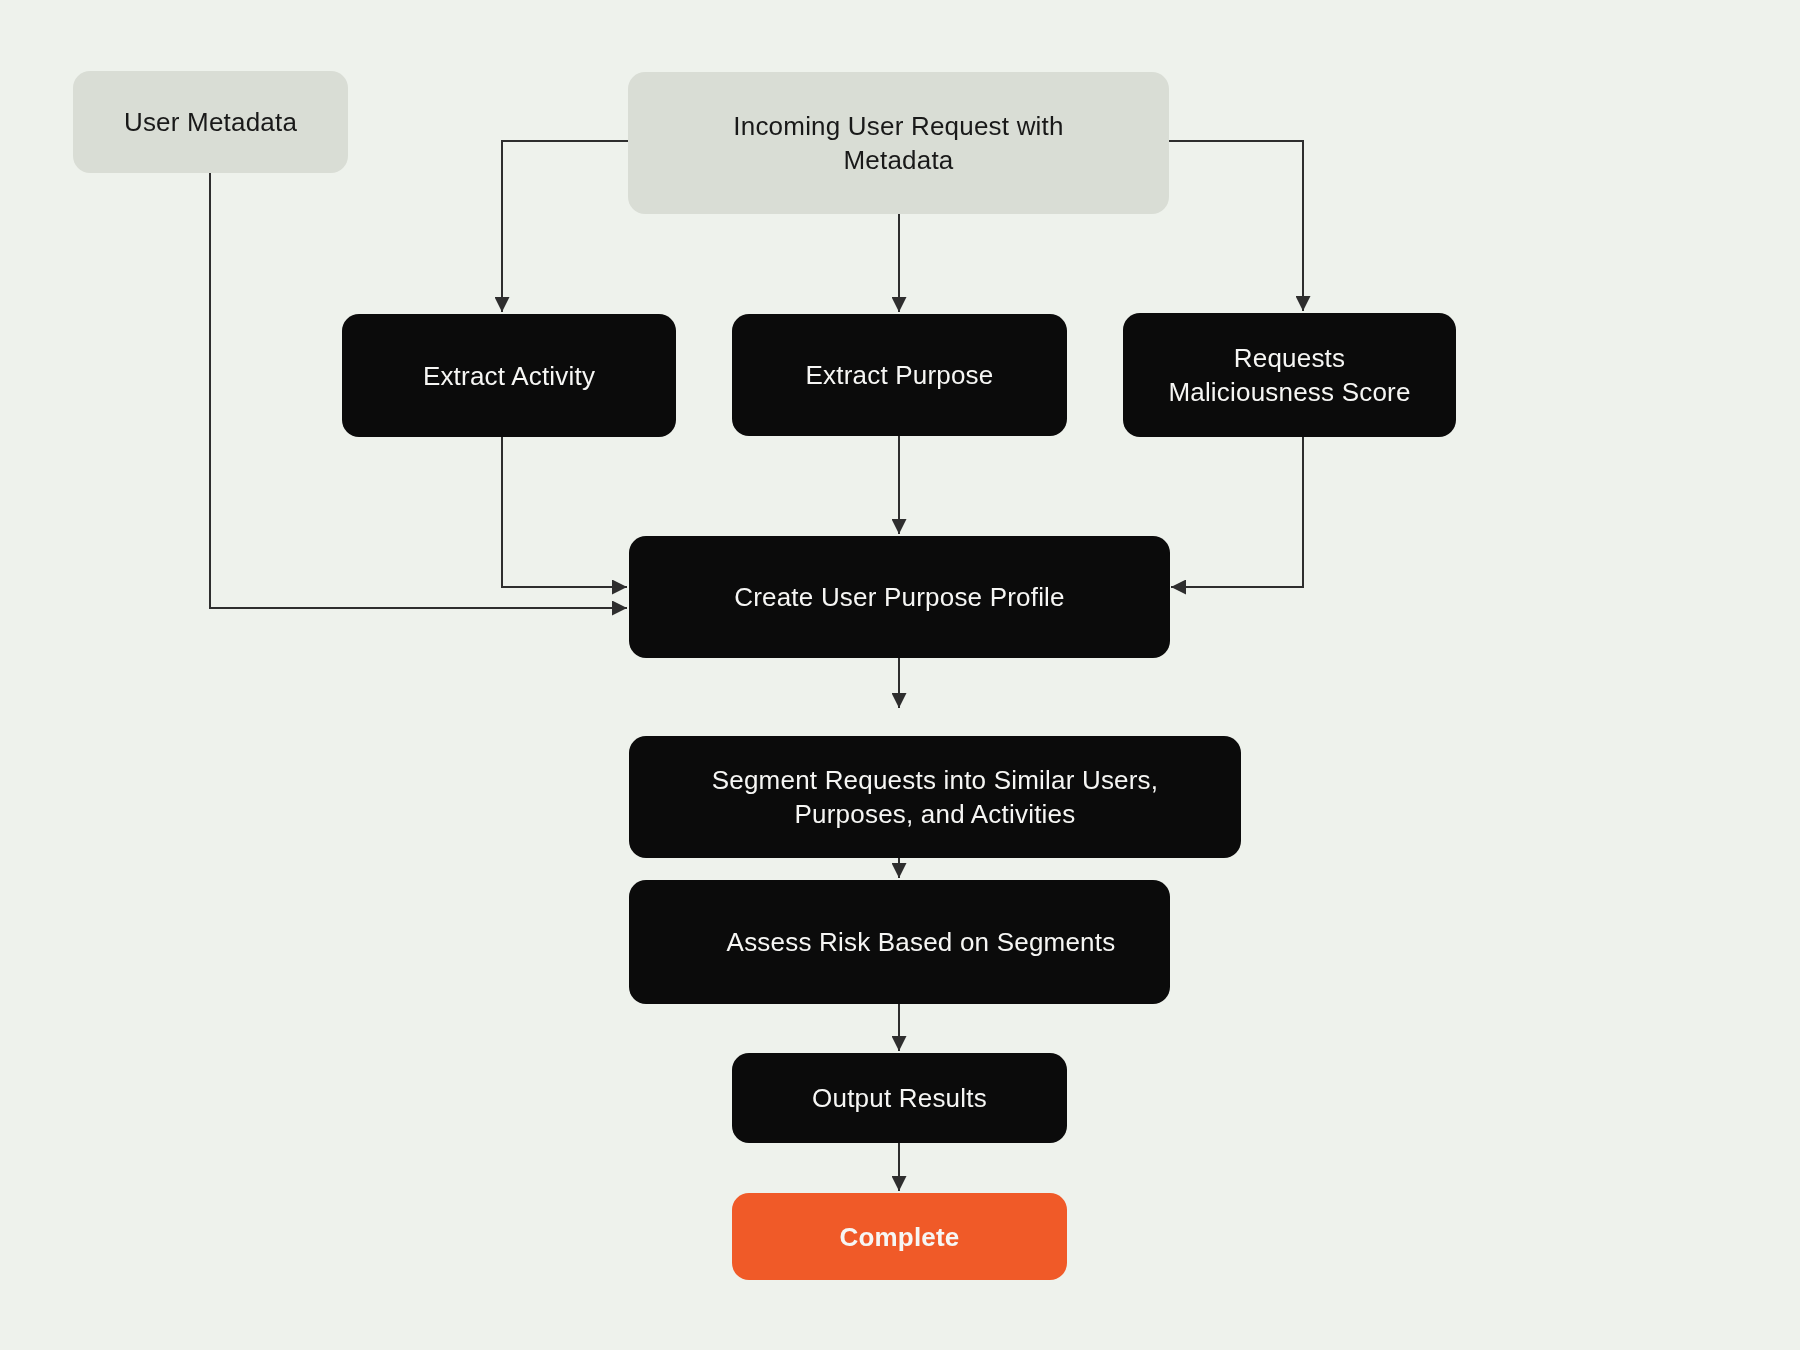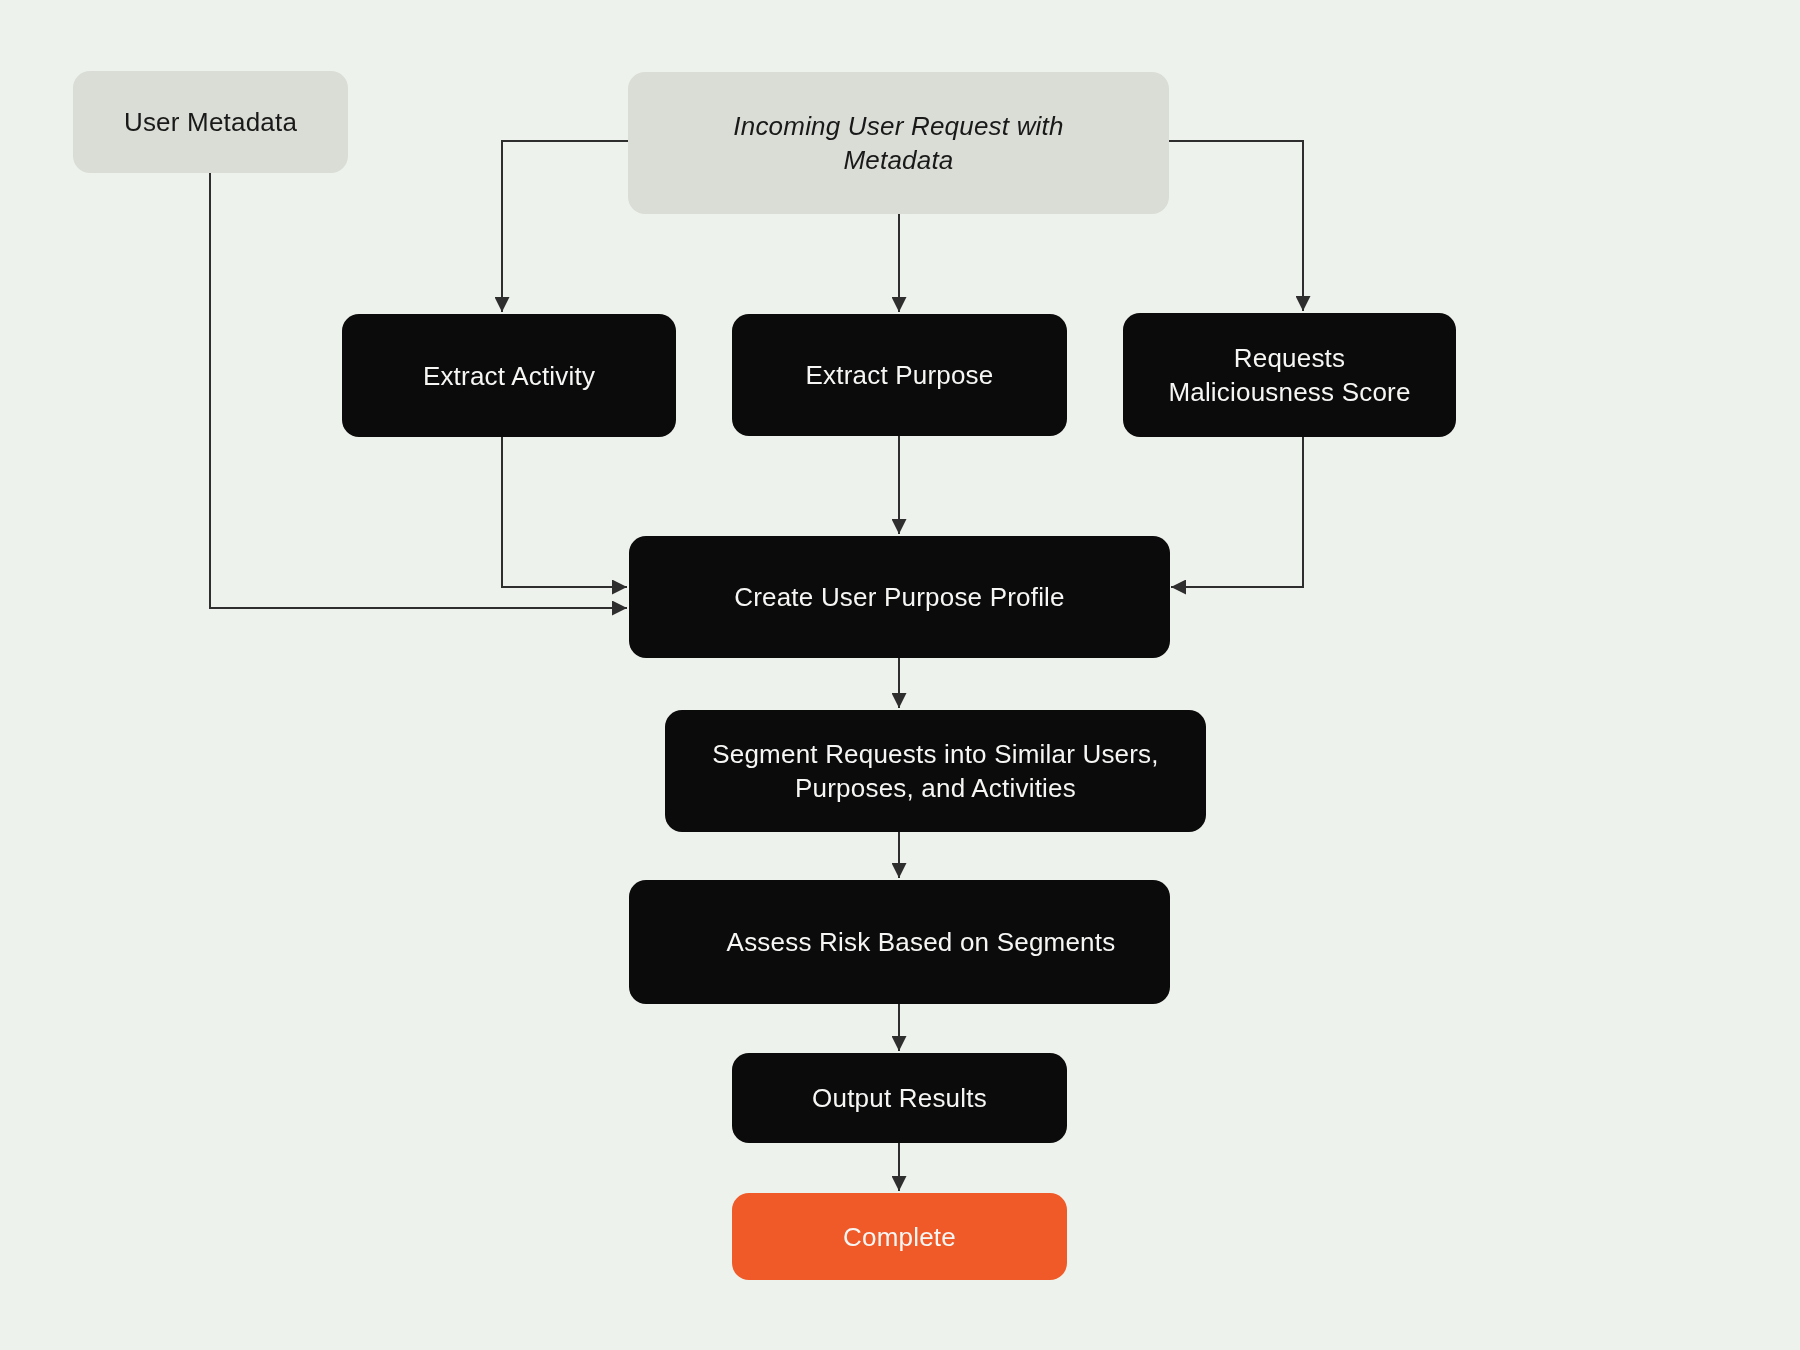--- a/index.html
+++ b/index.html
@@ -38,20 +38,21 @@
     background: var(--node-input, #d9ddd5);
     color: var(--text-dark, #191919);
   }
   .node.black {
     background: var(--node-process, #0b0b0b);
     color: var(--text-light, #f6f6f4);
   }
   .node.orange {
     background: var(--node-terminal, #f05a28);
     color: var(--text-light, #f6f6f4);
+    font-weight: bold;
   }
 </style>
 </head>
 <body>
 
 <div class="canvas" style="--bg: #eef2ec; --node-input: #d9ddd5; --node-process: #0b0b0b; --node-terminal: #f05a28; --text-dark: #191919; --text-light: #f6f6f4;">
 
   <svg class="edges" width="1800" height="1350" viewBox="0 0 1800 1350">
     <defs>
       <marker id="arrow" viewBox="0 0 8 8" refX="8" refY="4" markerWidth="7.5" markerHeight="7.5" orient="auto-start-reverse">
@@ -70,21 +71,21 @@
       <path d="M899,832 V878" marker-end="url(#arrow)" stroke="#2e2e2e"></path>
       <path d="M899,1004 V1051" marker-end="url(#arrow)" stroke="#2e2e2e"></path>
       <path d="M899,1143 V1191" marker-end="url(#arrow)" stroke="#2e2e2e"></path>
     </g>
   </svg>
 
   <div class="node gray" style="left:73px; top:71px; width:275px; height:102px;">
     <span class="label">User Metadata</span>
   </div>
 
-  <div class="node gray" style="left:628px; top:72px; width:541px; height:142px;font-style:italic;">
+  <div class="node gray" style="left:628px; top:72px; width:541px; height:142px;">
     <span class="label">Incoming User Request with
 Metadata</span>
   </div>
 
   <div class="node black" style="left:342px; top:314px; width:334px; height:123px;">
     <span class="label">Extract Activity</span>
   </div>
 
   <div class="node black" style="left:732px; top:314px; width:335px; height:122px;text-align:center;">
     <span class="label">Extract Purpose</span>
@@ -92,21 +93,21 @@
 
   <div class="node black" style="left:1123px; top:313px; width:333px; height:124px;">
     <span class="label">Requests
 Maliciousness Score</span>
   </div>
 
   <div class="node black" style="left:629px; top:536px; width:541px; height:122px;">
     <span class="label">Create User Purpose Profile</span>
   </div>
 
-  <div class="node black" style="left:629px; top:710px; width:541px; height:122px;margin-left:36px;">
+  <div class="node black" style="left:629px; top:736px; width:612px; height:122px;">
     <span class="label">Segment Requests into Similar Users,
 Purposes, and Activities</span>
   </div>
 
   <div class="node black" style="left:629px; top:880px; width:541px; height:124px;padding-left:43px;">
     <span class="label">Assess Risk Based on Segments</span>
   </div>
 
   <div class="node black" style="left:732px; top:1053px; width:335px; height:90px;">
     <span class="label">Output Results</span>

